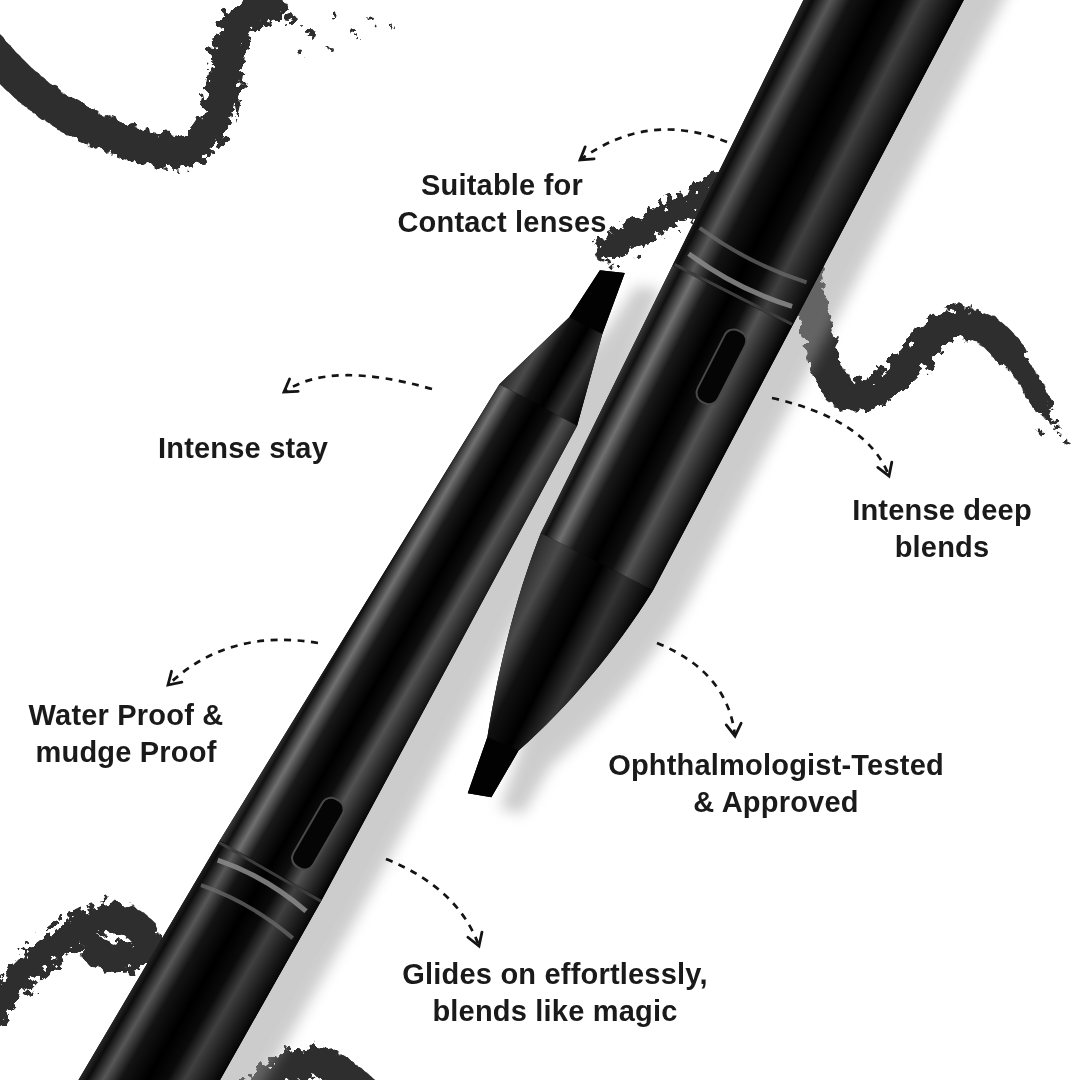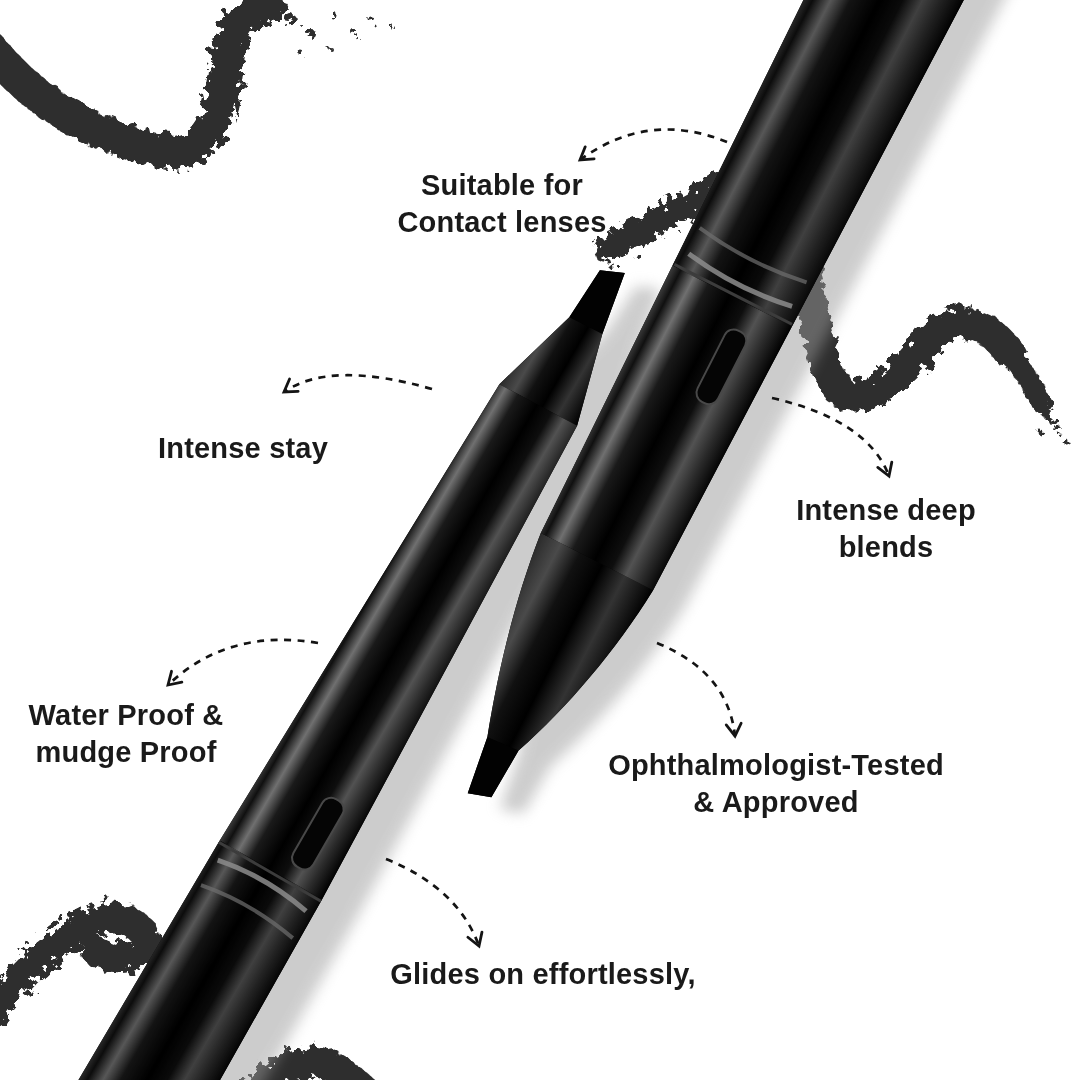--- a/index.html
+++ b/index.html
@@ -166,32 +166,33 @@
 
   <div class="callout" style="left:502px;top:167px;">
     <span>Suitable for</span>
     <span>Contact lenses</span>
   </div>
 
   <div class="callout" style="left:243px;top:430px;">
     <span>Intense stay</span>
   </div>
 
-  <div class="callout" style="left:886px;top:492px;">
+  <div class="callout" style="left:942px;top:492px;">
     <span>Intense deep</span>
     <span>blends</span>
   </div>
 
   <div class="callout" style="left:776px;top:747px;">
     <span>Ophthalmologist-Tested</span>
     <span>&amp; Approved</span>
   </div>
 
   <div class="callout" style="left:126px;top:697px;">
     <span>Water Proof &amp;</span>
     <span>mudge Proof</span>
   </div>
 
-  <div class="callout" style="left:543px;top:956px;">
+  <div class="callout" style="left:555px;top:956px;">
     <span>Glides on effortlessly,</span>
+    <span>blends like magic</span>
   </div>
 
 </div>
 
 </body></html>

